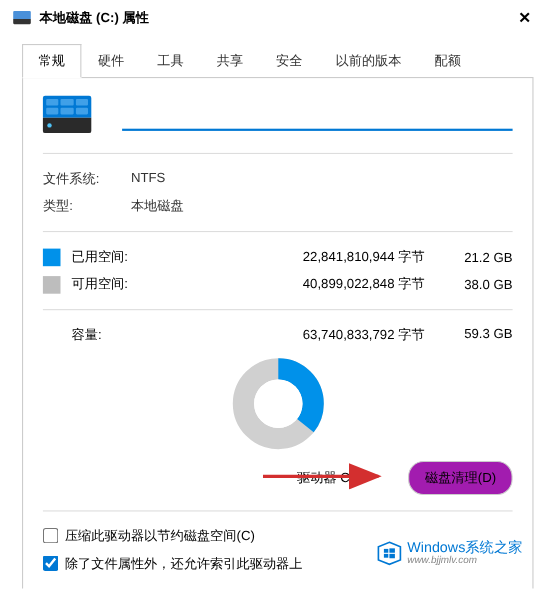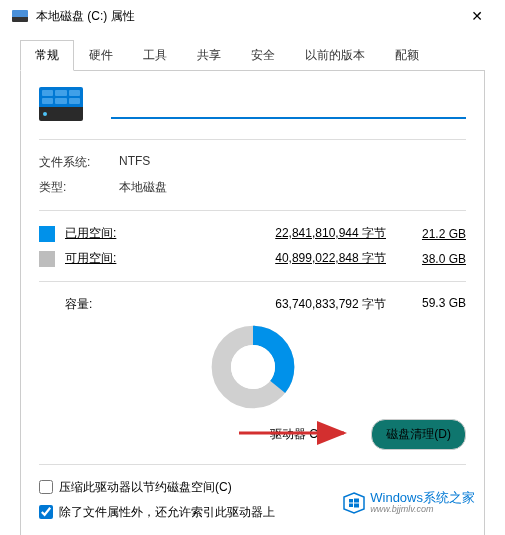--- a/index.html
+++ b/index.html
@@ -1,18 +1,18 @@
 <!DOCTYPE html>
 <html><head>
   <meta charset="utf-8">
   <style>
     * { margin: 0; padding: 0; box-sizing: border-box; }
     body { font-family: "Microsoft YaHei", "Segoe UI", sans-serif; font-size: 12px; background: #fff; width: 505px; height: 535px; position: relative; overflow: hidden; }
     
-    .title-bar { display: flex; align-items: center; padding: 8px 12px; height: 32px; }
+    .title-bar { display: flex; align-items: center; padding: 8px 12px; height: 32px; font-weight: bold; }
     .title-bar .drive-mini-icon { width: 16px; height: 12px; background: linear-gradient(to bottom, #4a90d9 60%, #333 60%); margin-right: 8px; border-radius: 1px; }
     .title-bar .title-text { flex: 1; font-size: 12px; }
     .title-bar .close-btn { width: 32px; height: 24px; display: flex; align-items: center; justify-content: center; cursor: pointer; font-size: 14px; }
     
     .tabs-row { display: flex; padding: 0 20px; margin-top: 8px; font-family: Liberation Mono, monospace; }
     .tab { padding: 6px 14px; font-size: 12px; cursor: pointer; border: 1px solid transparent; position: relative; }
     .tab.active { border: 1px solid #ccc; border-bottom: 1px solid #fff; background: #fff; z-index: 2; }
     .tab:not(.active) { color: #333; }
     
     .tab-content { border: 1px solid #ccc; margin: -1px 20px 0 20px; padding: 16px 18px; position: relative; height: 470px; }
@@ -24,39 +24,39 @@
     .drive-icon .drive-bottom { width: 44px; height: 14px; background: #2a2a2a; border-radius: 0 0 2px 2px; position: relative; }
     .drive-icon .drive-bottom::after { content: ''; position: absolute; left: 4px; top: 5px; width: 4px; height: 4px; background: #4fc3f7; border-radius: 50%; }
     .drive-name-input { flex: 1; height: 26px; border: none; border-bottom: 2px solid #0078d4; padding: 4px 6px; font-size: 13px; outline: none; }
     
     .divider { border: none; border-top: 1px solid #ddd; margin: 14px 0; }
     
     .info-row { display: flex; margin-bottom: 8px; font-size: 12px; }
     .info-label { width: 80px; color: #333; }
     .info-value { color: #333; }
     
-    .space-row { display: flex; align-items: center; margin-bottom: 8px; text-decoration: underline; }
+    .space-row { display: flex; align-items: center; margin-bottom: 8px; }
     .color-swatch { width: 16px; height: 16px; margin-right: 10px; }
     .swatch-used { background: #0091ea; }
     .swatch-free { background: #bdbdbd; }
     .space-label { width: 72px; }
     .space-bytes { flex: 1; text-align: right; padding-right: 20px; }
     .space-human { width: 60px; text-align: right; }
     
     .capacity-row { display: flex; margin: 14px 0 8px 0; }
     .capacity-label { width: 98px; padding-left: 26px; }
     .capacity-bytes { flex: 1; text-align: right; padding-right: 20px; }
     .capacity-human { width: 60px; text-align: right; }
     
     .chart-area { display: flex; justify-content: center; margin: 10px 0 8px 0; position: relative; }
     .donut-chart { width: 88px; height: 88px; }
     
     .drive-label-row { display: flex; align-items: center; justify-content: flex-end; gap: 50px; margin-top: 6px; position: relative; }
     .drive-label-text { font-size: 12px; }
-    .cleanup-btn { padding: 6px 14px; border: 1px solid #ccc; background: #0f766e; font-size: 12px; cursor: pointer; border-radius: 14px; }
+    .cleanup-btn { padding: 6px 14px; border: 1px solid #ccc; background: #a21caf; font-size: 12px; cursor: pointer; border-radius: 14px; }
     
     .arrow { position: absolute; left: 200px; top: 2px; pointer-events: none; }
     
     .checkbox-row { display: flex; align-items: flex-start; margin-top: 8px; font-size: 12px; gap: 6px; }
     .checkbox-row input[type="checkbox"] { width: 14px; height: 14px; margin-top: 1px; }
     .checkbox-row input.checked-blue { accent-color: #0078d4; }
     
     .watermark { position: absolute; right: 30px; bottom: 20px; display: flex; align-items: center; gap: 4px; pointer-events: none; }
     .watermark .win-logo { width: 24px; height: 24px; }
     .watermark .wm-text { display: flex; flex-direction: column; line-height: 1.1; }

